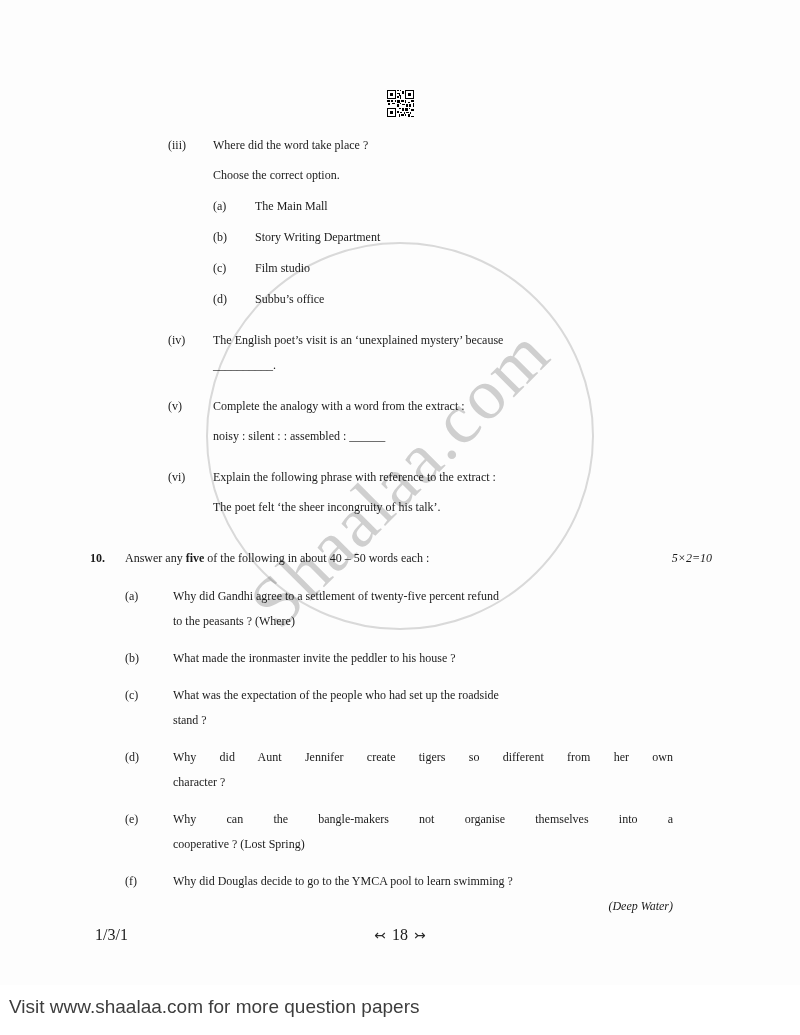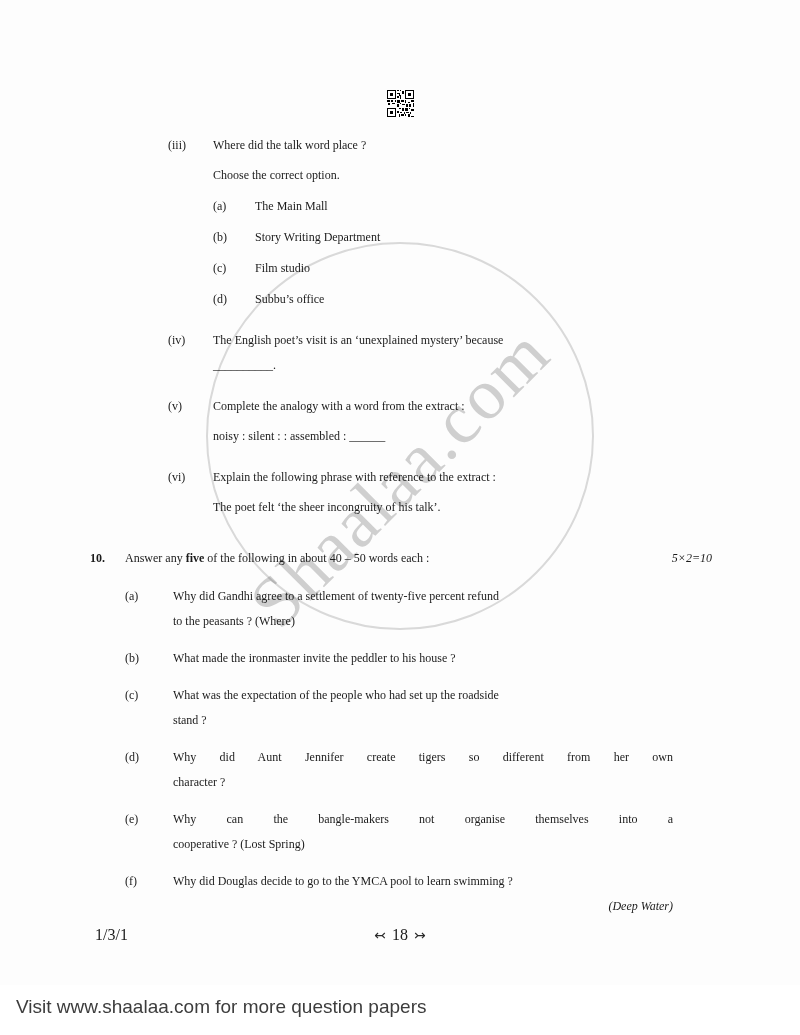--- a/index.html
+++ b/index.html
@@ -58,21 +58,21 @@
   .right-line { text-align:right;font-style:italic; }
 
   
   .footer { position:absolute; left:0; top:926px; width:800px; height:26px; z-index:1;padding-left:11px; }
   .paper-code { position:absolute; left:95px; top:0; }
   .page-center { position:absolute; left:0; top:0; width:100%; text-align:center; }
   .page-marker { font-family:"DejaVu Sans", sans-serif; font-size:14px; color:#2a2a2a; }
   .page-num { padding:0 6px; }
 
   .caption {
-    position:absolute; left:16px; top:996px;
+    position:absolute; left:9px; top:996px;
     font-family:"Liberation Sans", sans-serif;
     font-size:19px; color:#3d3d3d; z-index:2;
     background:#fff;
   }
 </style>
 </head>
 <body>
 
 <div class="sheet">
 
@@ -87,21 +87,21 @@
       <rect width="21" height="21" fill="#ffffff"></rect>
       <path fill="#000000" d="M0 0h7v7H0z M14 0h7v7h-7z M0 14h7v7H0z"></path>
       <path fill="#ffffff" d="M1 1h5v5H1z M15 1h5v5h-5z M1 15h5v5H1z"></path>
       <path fill="#000000" d="M2 2h3v3H2z M16 2h3v3h-3z M2 16h3v3H2z"></path>
       <path fill="#000000" d="M8 0h1v1H8z M10 0h1v1h-1z M8 2h2v1H8z M9 3h1v2H9z M8 5h1v1H8z M10 4h1v3h-1z M12 1h1v2h-1z M0 8h2v1H0z M3 8h2v1H3z M6 8h1v1H6z M8 8h2v2H8z M11 8h2v1h-2z M14 8h1v2h-1z M16 9h2v1h-2z M19 8h2v1h-2z M1 10h1v2H1z M4 10h2v1H4z M8 11h1v2H8z M10 10h1v1h-1z M12 11h2v1h-2z M15 11h1v2h-1z M17 11h2v2h-2z M20 10h1v3h-1z M9 14h2v1H9z M12 14h1v2h-1z M14 14h2v2h-2z M17 14h1v1h-1z M19 15h2v1h-2z M8 16h1v2H8z M10 17h2v1h-2z M13 17h1v2h-1z M15 17h2v1h-2z M18 17h1v2h-1z M9 19h1v2H9z M11 19h2v1h-2z M14 19h1v1h-1z M16 19h2v2h-2z M19 20h2v1h-2z"></path>
     </svg>
 
     <div class="ex-block first">
       <div class="num-col">(iii)</div>
       <div class="txt-col">
-        <div>Where did the talk word place ?</div>
+        <div>Where did the word take place ?</div>
         <div class="line2">Choose the correct option.</div>
         <div class="opt">
           <div class="opt-label">(a)</div>
           <div>The Main Mall</div>
         </div>
         <div class="opt">
           <div class="opt-label">(b)</div>
           <div>Story Writing Department</div>
         </div>
         <div class="opt">

